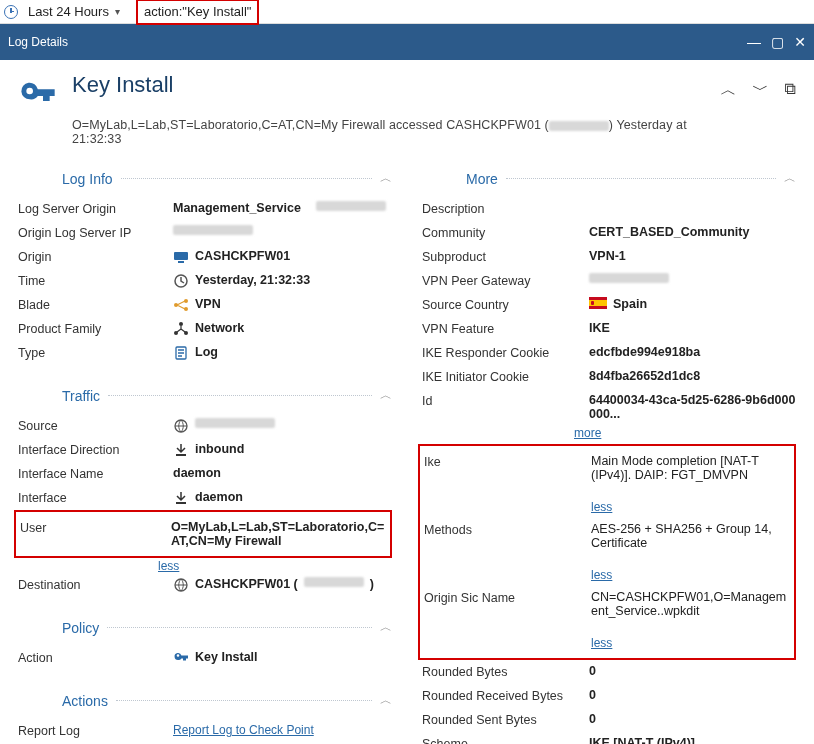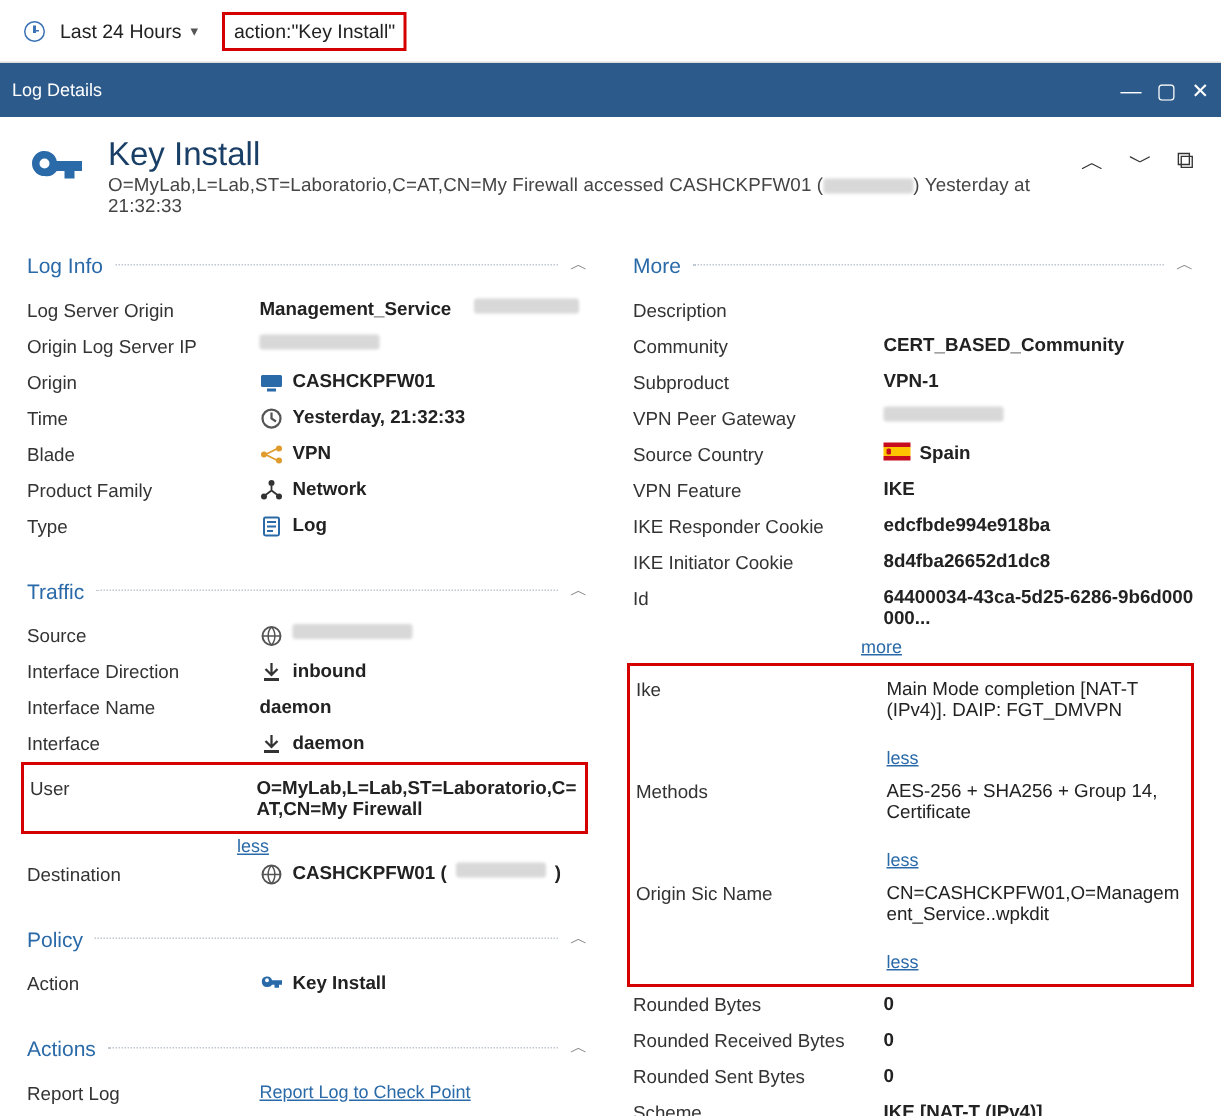--- a/index.html
+++ b/index.html
@@ -1,40 +1,40 @@
 <!DOCTYPE html>
 <html><head>
 <meta charset="utf-8">
 <style>
   * { box-sizing: border-box; margin: 0; padding: 0; }
   body { font-family: "Segoe UI", Arial, sans-serif; font-size: 13px; color: #222; background: #fff; width: 814px; }
-  .topbar { display: flex; align-items: center; height: 42px; border-bottom: 1px solid #ddd; padding: 0 16px; gap: 10px; }
+  .topbar { display: flex; align-items: center; height: 24px; border-bottom: 1px solid #ddd; padding: 0 4px; gap: 10px; }
   .topbar .clock { width: 14px; height: 14px; border: 1.5px solid #3a72b5; border-radius: 50%; position: relative; flex: none; }
   .topbar .clock::before { content:""; position:absolute; width:4px; height:1.5px; background:#3a72b5; left:5px; top:5px; }
   .topbar .clock::after { content:""; position:absolute; width:1.5px; height:5px; background:#3a72b5; left:5px; top:2px; }
   .topbar .caret { color:#555; font-size:10px; margin-left:-4px;}
   .topbar .search-box { border: 2px solid #d40000; padding: 2px 6px; height: 26px; display: flex; align-items: center; margin-left: 6px; }
   .titlebar { background: #2c5a8a; color: #fff; height: 36px; display: flex; align-items: center; padding: 16px 8px; justify-content: space-between; }
   .titlebar .tb-title { font-size: 12px; }
   .titlebar .win-icons { display: flex; gap: 10px; font-size: 14px; }
   .win-icons span { cursor: pointer; }
   .content { padding: 12px 18px 6px 18px; }
   .header-row { display: flex; align-items: flex-start; justify-content: space-between; }
   .header-left { display: flex; gap: 14px; }
   .key-icon-big { width: 40px; height: 40px; position: relative; flex: none; margin-top:4px;}
   .key-icon-big svg { width: 40px; height: 40px; }
   .header-title { font-size: 22px; color: #1a3f66; font-weight: 400; }
-  .header-sub { font-size: 12.5px; color: #444; margin-top: 0; letter-spacing: .1px; }
+  .header-sub { font-size: 12.5px; color: #444; margin-top: 20px; letter-spacing: .1px; }
   .header-sub .blur { display:inline-block; width:60px; height:10px; background:#d8d8d8; filter:blur(1px); border-radius:2px; vertical-align:middle;}
   .header-actions { display: flex; gap: 16px; margin-top:8px;}
   .header-actions .hi { font-size: 16px; cursor: pointer; color:#333; }
   .columns { display: flex; gap: 30px; margin-top: 24px; }
   .col { flex: 1; min-width: 0; }
   .section { margin-bottom: 22px; }
-  .section-head { display: flex; align-items: center; justify-content: space-between; color: #2a6aa8; margin-bottom: 10px; }
+  .section-head { display: flex; align-items: center; justify-content: space-between; color: #2a6aa8; margin-bottom: 10px; margin-left: 44px; }
   .section-head .sh-title { font-size: 14px; }
   .section-head .dots { flex: 1; border-bottom: 1px dotted #bfc7d0; margin: 0 8px; height: 1px; }
   .section-head .chev { color: #888; cursor: pointer; font-size:12px;}
   .row { display: flex; align-items: flex-start; padding: 4px 0; min-height: 24px; }
   .row .lbl { width: 140px; color: #333; font-size: 12.5px; flex: none; padding-top:1px;}
   .row .val { flex: 1; display: flex; align-items: flex-start; gap: 6px; font-size: 12.5px; padding-left: 15px; }
   .row .val.bold { font-weight: 600; }
   .ico { width: 16px; height: 16px; flex: none; display:inline-flex; align-items:center; justify-content:center;}
   .ico svg { width:16px; height:16px; }
   .blur-inline { display:inline-block; background:#d8d8d8; filter:blur(1px); border-radius:2px; vertical-align:middle;}

